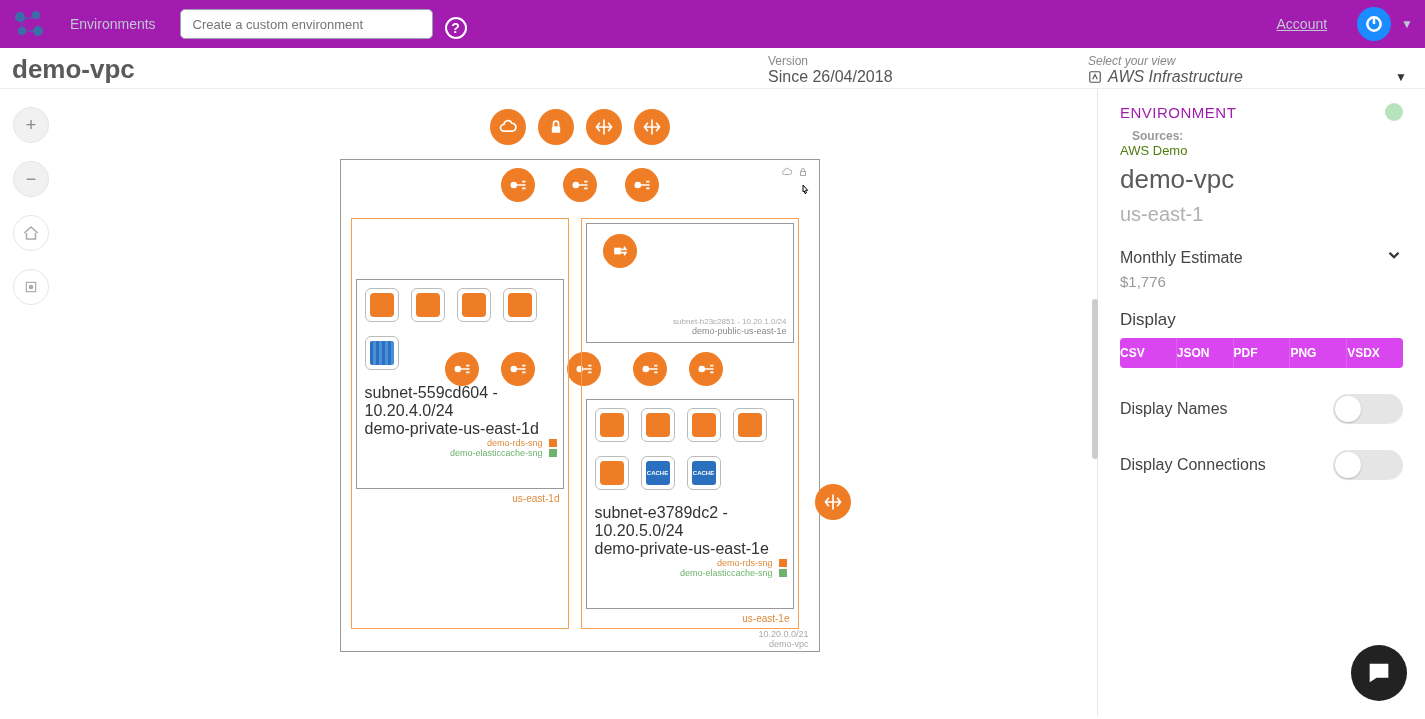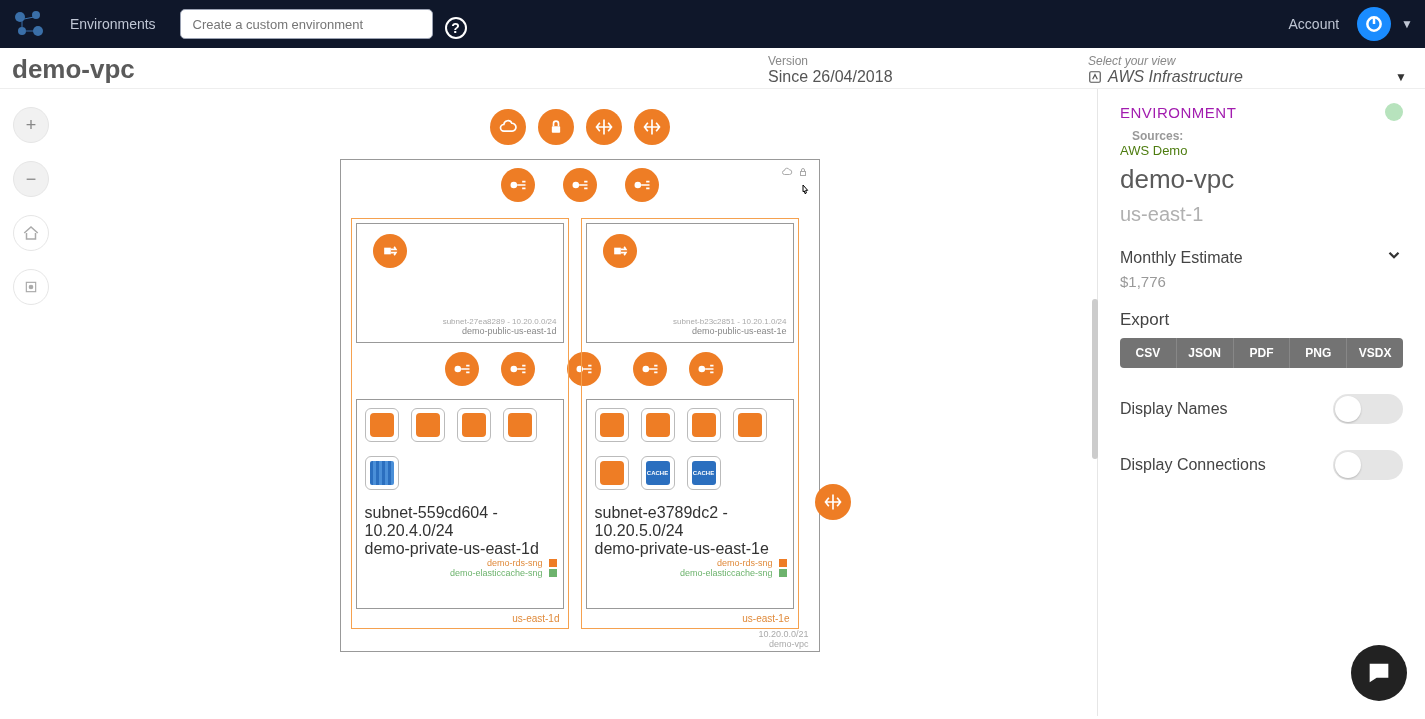--- a/index.html
+++ b/index.html
@@ -1,26 +1,26 @@
 <!DOCTYPE html>
 <html><head>
 <meta charset="utf-8">
 <style>
   * { box-sizing: border-box; margin: 0; padding: 0; }
   body { font-family: -apple-system, BlinkMacSystemFont, "Segoe UI", Helvetica, Arial, sans-serif; background: #fff; color: #333; overflow: hidden; }
   
-  .topbar { background: #0f172a; height: 48px; display: flex; align-items: center; padding: 0 12px; }
+  .topbar { background: #a21caf; height: 48px; display: flex; align-items: center; padding: 0 12px; }
   .logo { margin-right: 24px; }
   .logo svg { display: block; }
   .nav-link { color: #bfc6d4; font-size: 14px; margin-right: 24px; }
   .search-wrap { position: relative; display: flex; align-items: flex-end; }
   .search-input { width: 253px; height: 30px; border-radius: 5px; border: 1px solid #9aa1b2; padding: 0 12px; font-size: 13px; color: #666; background: #fff; outline: none; }
   .help-icon-wrap { margin-left: 12px; color: #fff; display:flex; align-items:center; justify-content:center; width:22px; height:22px; border:2px solid #fff; border-radius:50%; font-weight:700; font-size:14px; cursor:pointer;}
   .spacer { flex: 1; }
-  .account-link { color: #bfc6d4; font-size: 14px; margin-right: 18px; cursor:pointer;}
+  .account-link { color: #bfc6d4; font-size: 14px; margin-right: 30px; cursor:pointer;text-decoration:underline;}
   .power-btn { width: 34px; height: 34px; border-radius: 50%; background: #1a8cff; display: flex; align-items: center; justify-content: center; cursor:pointer; margin-right:4px;}
   .power-btn svg { width: 20px; height: 20px; }
   .chevron-down { color: #bfc6d4; margin-left: 6px; font-size:12px;}
   
   .titlebar { display: flex; align-items: flex-start; padding: 6px 12px 2px 12px; border-bottom: 1px solid #eee; }
   .page-title { font-size: 26px; font-weight: 600; color: #5a5a5a; flex:1;}
   .version-block { width: 320px; font-size: 12px; color: #888; }
   .version-block .since { font-size: 16px; color: #555; }
   .view-block { width: 325px; font-size: 12px; color: #888; position: relative; font-style: italic;}
   .view-block .view-name { font-size: 16px; color: #555; display:flex; align-items:center; gap:6px;}
@@ -39,21 +39,21 @@
   .status-dot { width: 18px; height: 18px; border-radius: 50%; background: #b7e3bd; margin-left:auto;}
   .sub-label { font-size: 12px; color: #999; margin-top: 8px; font-weight:600;margin-left:12px;}
   .sub-val { font-size: 13px; color: #4d7c0f; }
   .env-name { font-size: 26px; color: #5a5a5a; margin-top: 6px; }
   .region { font-size: 20px; color: #b0b0b0; margin-top: 8px; }
   .section-row { display: flex; align-items: center; margin-top: 20px; font-size: 16px; color: #444;}
   .section-row .chev { margin-left: auto; font-size: 18px; }
   .estimate-val { font-size: 15px; color: #999; margin-top: 4px; }
   .export-h { font-size: 17px; color: #444; margin-top: 20px; }
   .export-btns { display: flex; margin-top: 8px; border-radius: 4px; overflow: hidden; }
-  .export-btn { flex: 1; background: #737373; color: #fff; font-size: 12px; font-weight: 600; text-align: center; padding: 8px 0; border-right: 1px solid rgba(255,255,255,.15); cursor:pointer;}
+  .export-btn { flex: 1; background: #d946ef; color: #fff; font-size: 12px; font-weight: 600; text-align: left; padding: 8px 0; border-right: 1px solid rgba(255,255,255,.15); cursor:pointer;}
   .export-btn:last-child { border-right: none; }
   .toggle-row { display: flex; align-items: center; margin-top: 26px; font-size: 16px; color: #444;}
   .toggle { width: 70px; height: 30px; background: #e5e5e5; border-radius: 15px; margin-left: auto; position: relative; cursor:pointer;}
   .toggle::after { content: ""; position: absolute; width: 26px; height: 26px; background: #fff; border-radius: 50%; top: 2px; left: 2px; box-shadow: 0 1px 2px rgba(0,0,0,.2); }
   
   .orange-circle { width: 36px; height: 36px; border-radius: 50%; background: #ee7d25; display: inline-flex; align-items: center; justify-content: center; margin: 0 6px; }
   .orange-circle.sm { width: 34px; height: 34px; }
   .orange-circle svg { width: 20px; height: 20px; }
   .row-center { display: flex; justify-content: center; }
   .vpc-box { border: 1px solid #999; width: 480px; padding: 10px 10px 22px 10px; position: relative; margin-top: 14px;}
@@ -259,30 +259,20 @@
 
           <div class="nat-right">
             <div class="orange-circle">
                 <svg viewBox="0 0 24 24" fill="none" stroke="#fff" stroke-width="2">
                   <path d="M12 3v18M3 12h18M7 7l-4 5 4 5M17 7l4 5-4 5"></path>
                 </svg>
               </div>
           </div>
 
           <div class="zone">
-            <div class="subnet">
-              <div class="route-table orange-circle sm">
-                  <svg viewBox="0 0 24 24" fill="#fff">
-                    <rect x="5" y="8" width="8" height="8"></rect>
-                    <path d="M13 10h6l-2-3M13 14h6l-2 3" stroke="#fff" stroke-width="2" fill="none"></path>
-                  </svg>
-                </div>
-              <div class="sn-lbl1">subnet-27ea8289 - 10.20.0.0/24</div>
-              <div class="sn-lbl2">demo-public-us-east-1d</div>
-            </div>
             <div class="subnet2">
               <div class="res-row">
                 <div class="res-sq">
                     <div class="res-inner-orange"></div>
                   </div>
                 <div class="res-sq">
                     <div class="res-inner-orange"></div>
                   </div>
                 <div class="res-sq">
                     <div class="res-inner-orange"></div>
@@ -385,21 +375,21 @@
     <div class="region">us-east-1</div>
 
     <div class="section-row">
       <span>Monthly Estimate</span>
       <span class="chev"><svg width="18" height="18" viewBox="0 0 24 24" fill="none" stroke="#333" stroke-width="3">
             <polyline points="6 9 12 15 18 9"></polyline>
           </svg></span>
     </div>
     <div class="estimate-val">$1,776</div>
 
-    <div class="export-h">Export</div>
+    <div class="export-h">Display</div>
     <div class="export-btns">
       <div class="export-btn">CSV</div>
       <div class="export-btn">JSON</div>
       <div class="export-btn">PDF</div>
       <div class="export-btn">PNG</div>
       <div class="export-btn">VSDX</div>
     </div>
 
     <div class="toggle-row">
       <span>Display Names</span>

